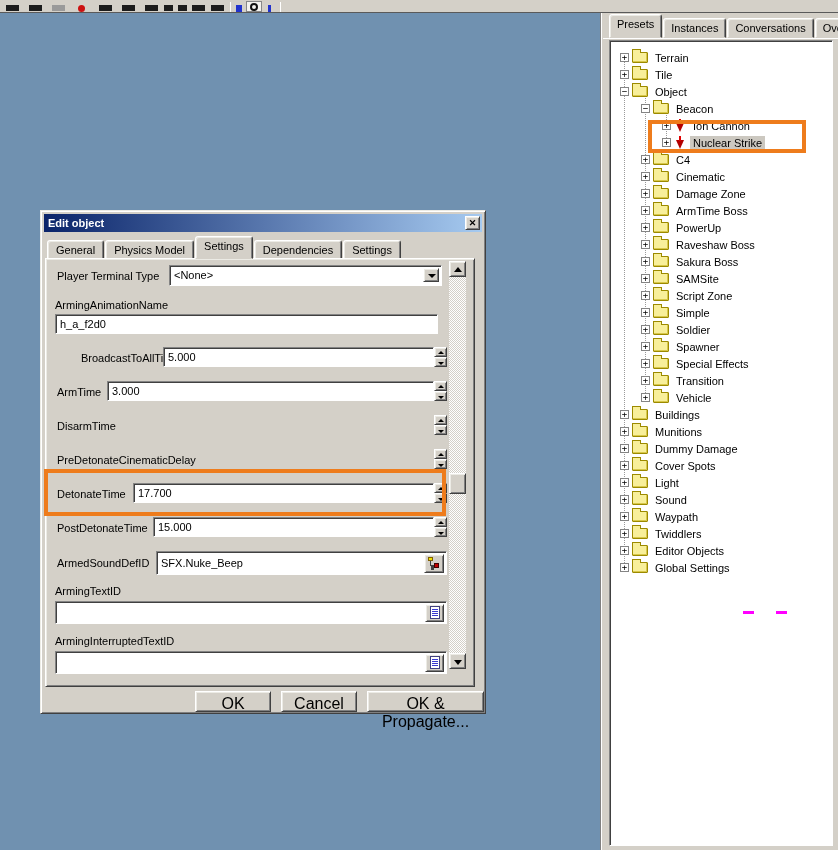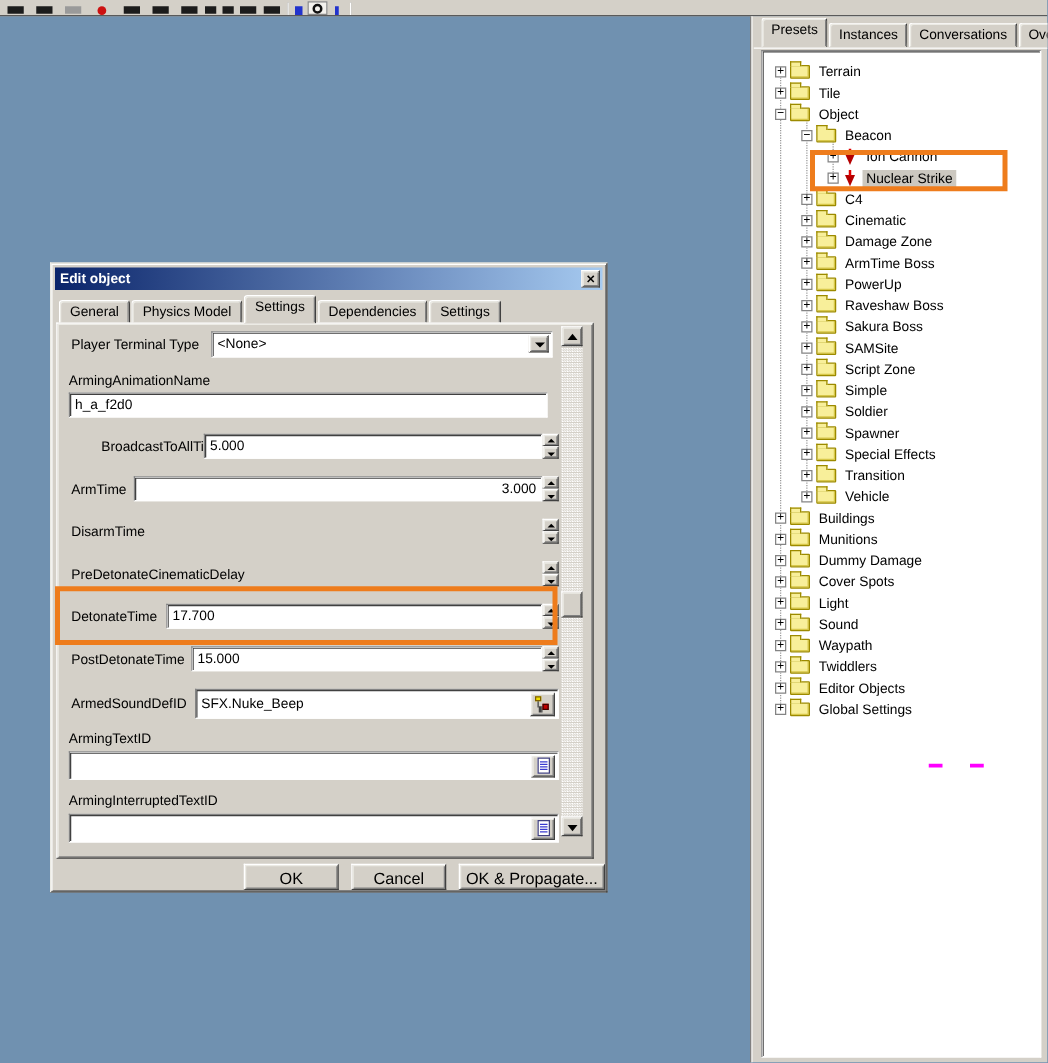--- a/index.html
+++ b/index.html
@@ -1,20 +1,20 @@
 <!DOCTYPE html>
 <html><head>
 <meta charset="utf-8">
 <style>
   * { margin:0; padding:0; box-sizing:border-box; }
   html,body { width:838px; height:850px; overflow:hidden; }
   body { position:relative; font-family:"Liberation Sans", sans-serif; background:#7091b0; font-size:11px; color:#000; }
   .btn95 { background:#d4d0c8; border:1px solid; border-color:#ffffff #404040 #404040 #ffffff;
            box-shadow: inset 1px 1px 0 #ecebe5, inset -1px -1px 0 #808080;
-           font-family:"Liberation Sans",sans-serif; font-size:13px; text-align:center; cursor:default; }
+           font-family:"Liberation Sans",sans-serif; font-size:16px; text-align:center; cursor:default; }
 
   
   .toolbar { position:absolute; left:0; top:0; width:838px; height:13px; background:#d4d0c8; border-bottom:1px solid #5a5a5a; }
   .tb-frag { position:absolute; top:5px; height:6px; width:13px; background:#1c1c1c; }
   .tb-dot  { position:absolute; top:5px; width:7px; height:7px; border-radius:50%; background:#cc1111; }
   .tb-blue { position:absolute; top:5px; height:7px; width:6px; background:#2233cc; }
   .tb-circ { position:absolute; top:1px; width:16px; height:11px; background:#f4f2ee; border:1px solid #888; }
   .tb-circ i { position:absolute; left:3px; top:1px; width:8px; height:8px; border:2px solid #111; border-radius:50%; display:block; }
   .tb-sep  { position:absolute; top:2px; width:1px; height:10px; background:#808080; border-right:1px solid #fff; }
 
@@ -332,21 +332,21 @@
   <div class="f-input" style="left:14px;top:103px;width:383px;">h_a_f2d0</div>
 
   <div class="f-label" style="left:16px;top:141px;margin-left:24px;">BroadcastToAllTime</div>
   <div class="f-input" style="left:122px;top:136px;width:271px;">5.000</div>
   <div class="spinner" style="left:393px;top:136px;">
       <div class="spin-up btn95"></div>
       <div class="spin-dn btn95"></div>
     </div>
 
   <div class="f-label" style="left:16px;top:175px;">ArmTime</div>
-  <div class="f-input" style="left:66px;top:170px;width:327px;text-align:right;">3.000</div>
+  <div class="f-input" style="left:66px;top:170px;width:327px;">3.000</div>
   <div class="spinner" style="left:393px;top:170px;">
       <div class="spin-up btn95"></div>
       <div class="spin-dn btn95"></div>
     </div>
 
   <div class="f-label" style="left:16px;top:209px;">DisarmTime</div>
   <div class="spinner" style="left:393px;top:204px;">
       <div class="spin-up btn95"></div>
       <div class="spin-dn btn95"></div>
     </div>

